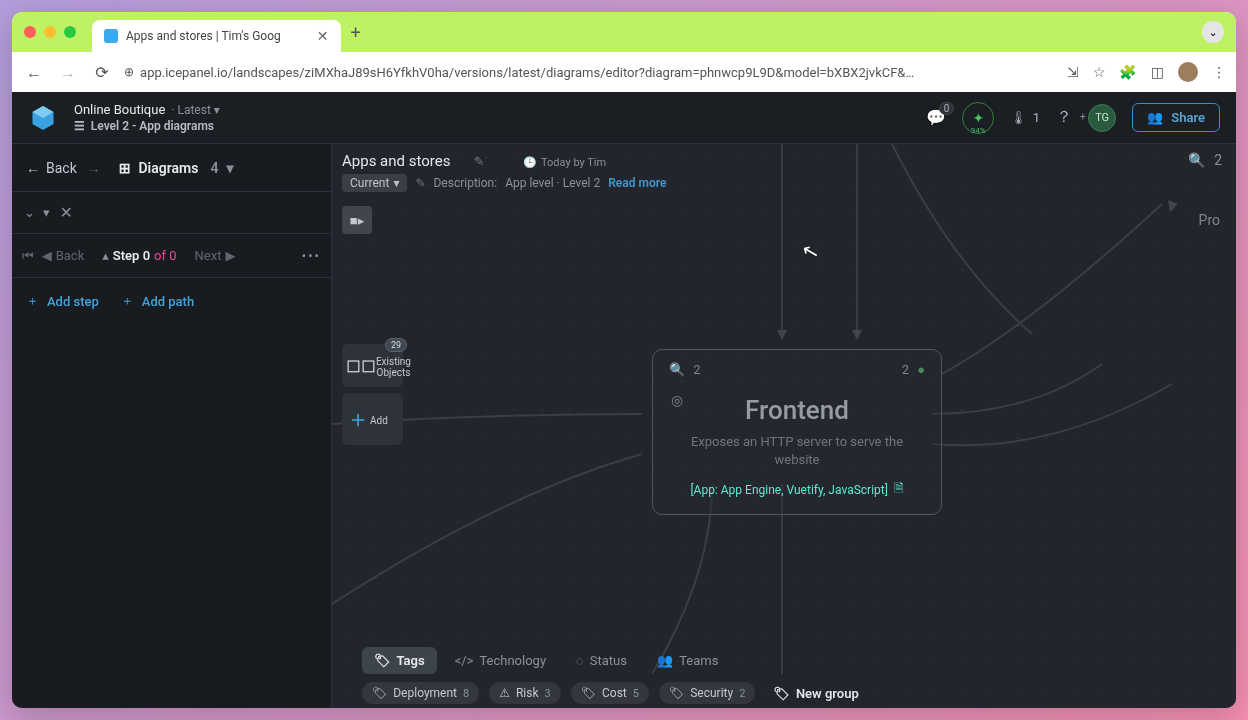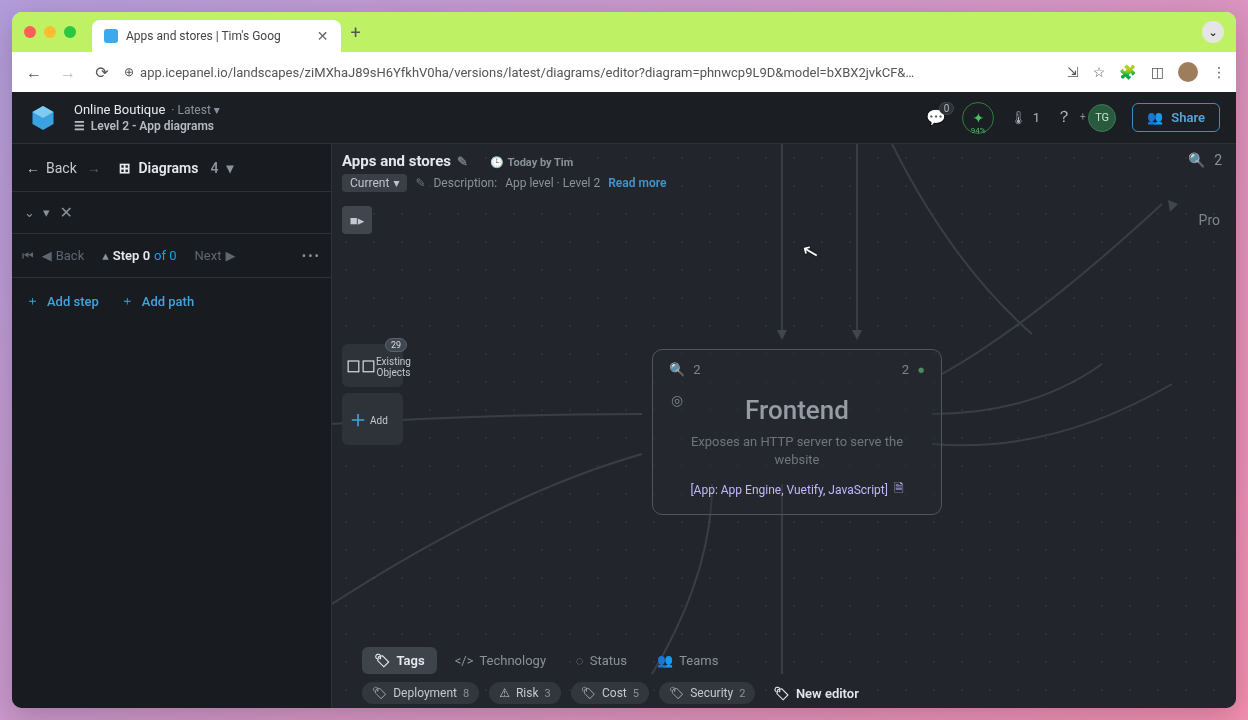--- a/index.html
+++ b/index.html
@@ -48,49 +48,49 @@
     .crumb-diag { margin-left: 8px; display: flex; align-items: center; gap: 8px; color: #e8eaed; font-weight: 600; }
     .crumb-count { color: #8a919b; margin-left: 4px; }
     .flow-header { height: 42px; display: flex; align-items: center; padding: 0 10px 0 12px; border-bottom: 1px solid #2d3139; font-size: 13px; }
     .flow-name { flex: 1; color: #e8eaed; }
     .flow-chev { color: #8a919b; margin-right: 10px; cursor: pointer; }
     .flow-close { color: #8a919b; cursor: pointer; font-size: 16px; }
     .step-bar { height: 44px; display: flex; align-items: center; padding: 0 10px; gap: 8px; font-size: 13px; color: #8a919b; border-bottom: 1px solid #2d3139; }
     .step-btn { color: #5f666f; cursor: pointer; display: flex; align-items: center; gap: 4px; }
     .step-middle { display: flex; align-items: center; gap: 4px; margin: 0 10px; }
     .step-label { color: #e8eaed; font-weight: 600; }
-    .step-of { color: #0ea5e9; }
+    .step-of { color: #ec4899; }
     .step-more { margin-left: auto; color: #8a919b; letter-spacing: 2px; cursor: pointer; }
     .add-row { height: 46px; display: flex; align-items: center; padding: 0 14px; gap: 22px; font-size: 13px; }
     .add-item { display: flex; align-items: center; gap: 8px; color: #44a2d8; cursor: pointer; font-weight: 500; }
     .canvas-area { flex: 1; position: relative; background: #22262c; overflow: hidden; }
     .canvas-dots { position: absolute; inset: 0; background-image: radial-gradient(#3a3f47 1px, transparent 1px); background-size: 28px 28px; opacity: 0.4; }
     .canvas-top { position: absolute; top: 8px; left: 10px; right: 14px; display: flex; align-items: flex-start; }
-    .diag-title { font-size: 15px; color: #e4e6ea; display: flex; align-items: center; gap: 6px; font-weight: bold; }
+    .diag-title { font-size: 15px; color: #e4e6ea; display: flex; align-items: center; gap: 23px; }
     .edit-pencil { color: #70767f; font-size: 13px; }
     .diag-meta { font-size: 11px; color: #8a919b; margin-left: 16px; display: flex; align-items: center; gap: 4px; margin-top: 2px; }
     .canvas-top-right { margin-left: auto; display: flex; align-items: center; gap: 8px; color: #8a919b; font-size: 14px; }
     .desc-row { position: absolute; top: 30px; left: 10px; display: flex; align-items: center; gap: 8px; font-size: 12px; }
     .desc-pill { background: #3a3f47; border-radius: 4px; padding: 2px 8px; color: #bfc4cc; display: flex; align-items: center; gap: 4px; }
     .desc-label { color: #8a919b; }
     .desc-text { color: #8a919b; }
     .read-more { color: #4196cc; font-weight: 600; cursor: pointer; }
     .video-btn { position: absolute; top: 62px; left: 10px; width: 30px; height: 28px; border-radius: 4px; background: #41464e; display: flex; align-items: center; justify-content: center; color: #c4c8d0; font-size: 13px; cursor: pointer; }
     .side-tools { position: absolute; left: 10px; top: 200px; display: flex; flex-direction: column; gap: 6px; }
     .tool-card { width: 61px; background: #2e333a; border-radius: 6px; display: flex; flex-direction: row; align-items: center; padding: 10px 4px 8px; color: #c4c8d0; font-size: 10px; text-align: center; cursor: pointer; position: relative; }
     .tool-badge { position: absolute; top: -6px; right: -4px; background: #404751; border: 1px solid #5b626c; border-radius: 9px; font-size: 9px; padding: 1px 5px; color: #d7dbe1; }
     .tool-icon { font-size: 18px; margin-bottom: 4px; color: #e8eaed; }
     .tool-plus { font-size: 24px; color: #43a1d7; margin-bottom: 2px; font-weight: 300; }
     .node-card { position: absolute; left: 320px; top: 205px; width: 290px; border: 1px solid #4f555d; border-radius: 10px; padding: 12px 16px 14px; background: rgba(40,44,50,0.4); color: #7f858e; }
     .node-top { display: flex; align-items: center; gap: 8px; font-size: 13px; color: #7f858e; }
     .node-top .spacer { flex: 1; }
     .node-focus { position: absolute; left: 18px; top: 42px; font-size: 14px; color: #7f858e; }
     .node-title { text-align: center; font-size: 26px; color: #969ca5; margin-top: 18px; font-weight: 500; }
     .node-desc { text-align: center; font-size: 13px; color: #6f757e; margin-top: 8px; line-height: 1.4; }
-    .node-tags { text-align: center; font-size: 12px; color: #c4b5fd; margin-top: 10px; display: flex; align-items: center; justify-content: center; gap: 6px; }
+    .node-tags { text-align: center; font-size: 12px; color: #5eead4; margin-top: 10px; display: flex; align-items: center; justify-content: center; gap: 6px; }
     .cursor-arrow { position: absolute; left: 470px; top: 95px; font-size: 20px; color: #222; transform: rotate(-15deg); }
     .cursor-arrow::before { content: '↖'; color: #fff; text-shadow: 0 0 2px #000; font-size: 20px; }
     .bottom-tabs { position: absolute; bottom: 34px; left: 30px; display: flex; gap: 6px; }
     .btab { display: flex; align-items: center; gap: 6px; padding: 6px 12px; border-radius: 6px; font-size: 13px; color: #8a919b; cursor: pointer; }
     .btab.active { background: #3e444c; color: #e8eaed; font-weight: 600; }
     .bottom-chips { position: absolute; bottom: 4px; left: 30px; display: flex; gap: 10px; align-items: center; }
     .chip { display: flex; align-items: center; gap: 6px; padding: 4px 10px; border-radius: 14px; background: #32373e; font-size: 12px; color: #c4c8d0; cursor: pointer; }
     .chip .cnt { color: #8a919b; font-size: 11px; }
     .new-group { display: flex; align-items: center; gap: 6px; font-size: 13px; color: #e2e5ea; font-weight: 600; margin-left: 8px; cursor: pointer; }
     svg.connector { position: absolute; pointer-events: none; opacity: 0.3; }
@@ -304,19 +304,19 @@
             </div>
         </div>
 
         <div class="bottom-chips">
           <div class="chip">🏷 <span>Deployment</span> <span class="cnt">8</span></div>
           <div class="chip">⚠ <span>Risk</span> <span class="cnt">3</span></div>
           <div class="chip">🏷 <span>Cost</span> <span class="cnt">5</span></div>
           <div class="chip">🏷 <span>Security</span> <span class="cnt">2</span></div>
           <div class="new-group">
               <span>🏷</span>
-              <span>New editor</span>
+              <span>New group</span>
             </div>
         </div>
       </div>
     </div>
   </div>
 </div>
 
 </body></html>

